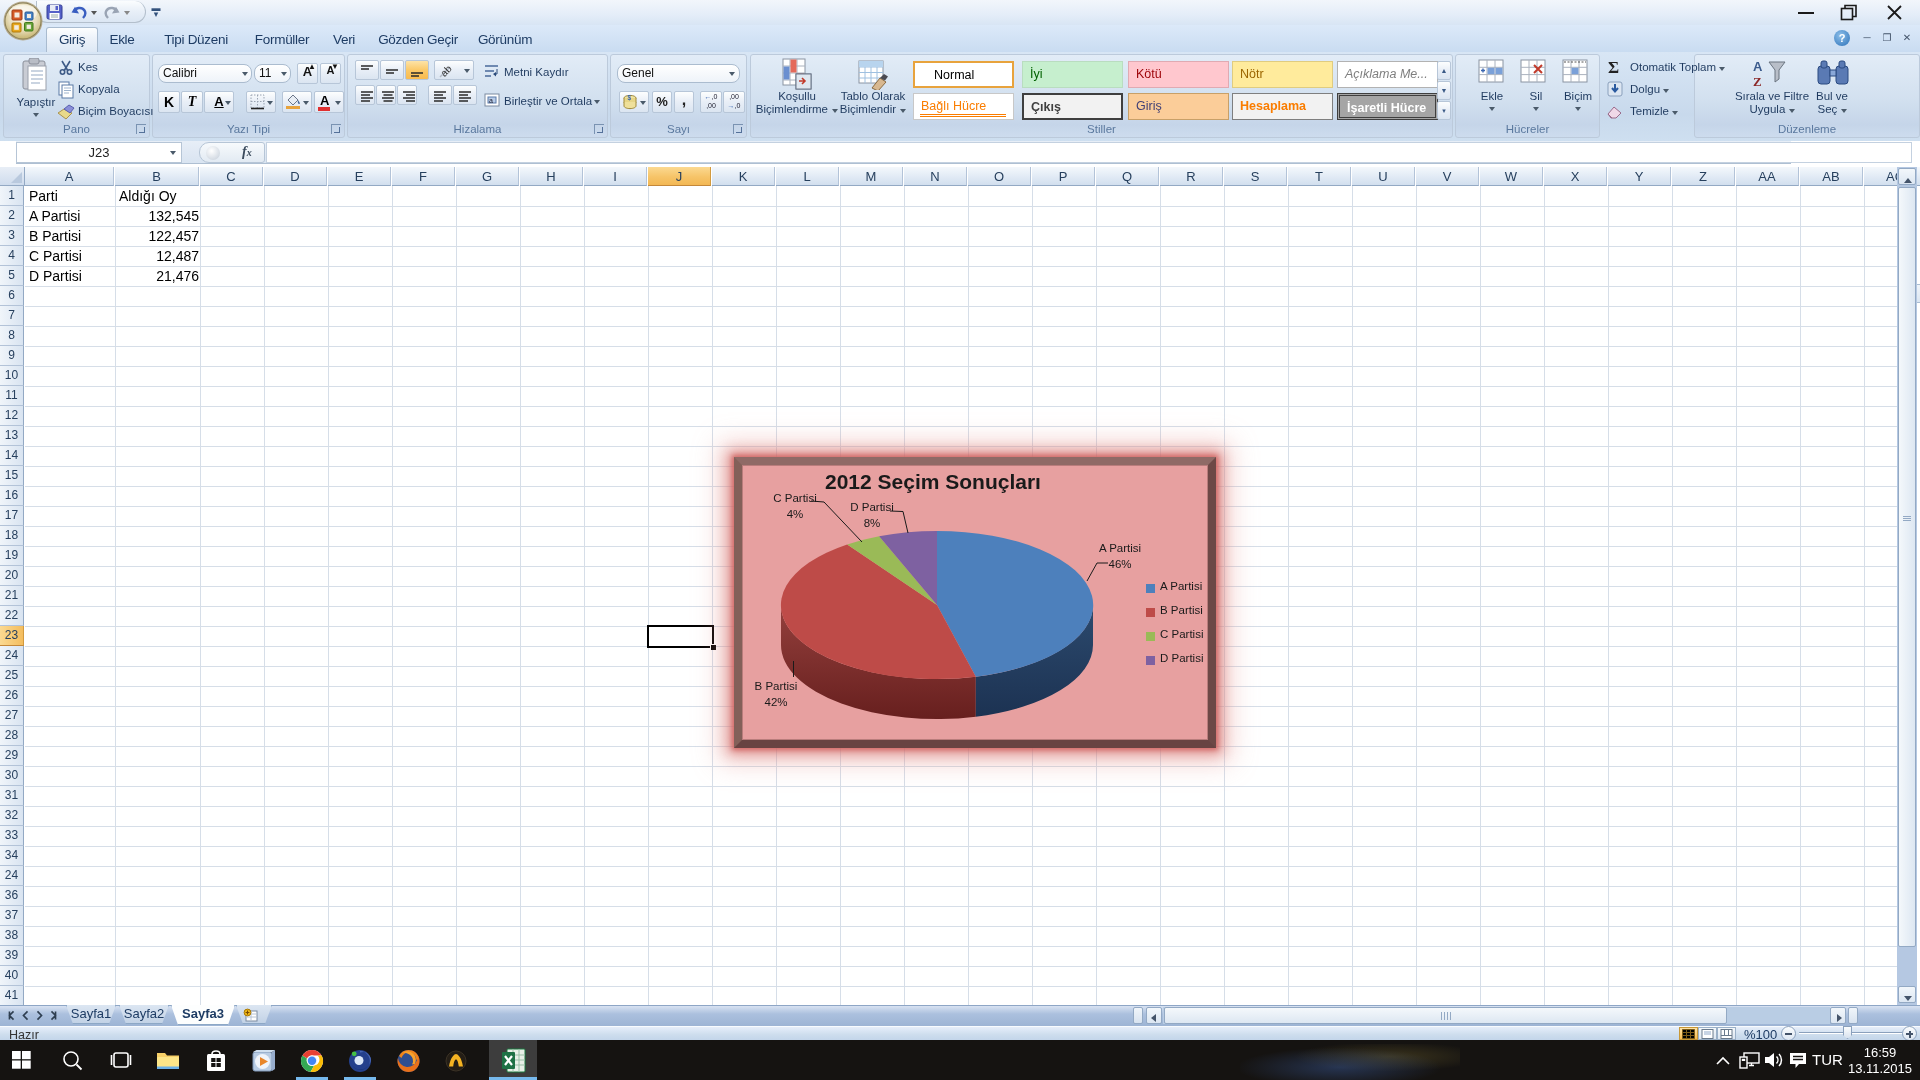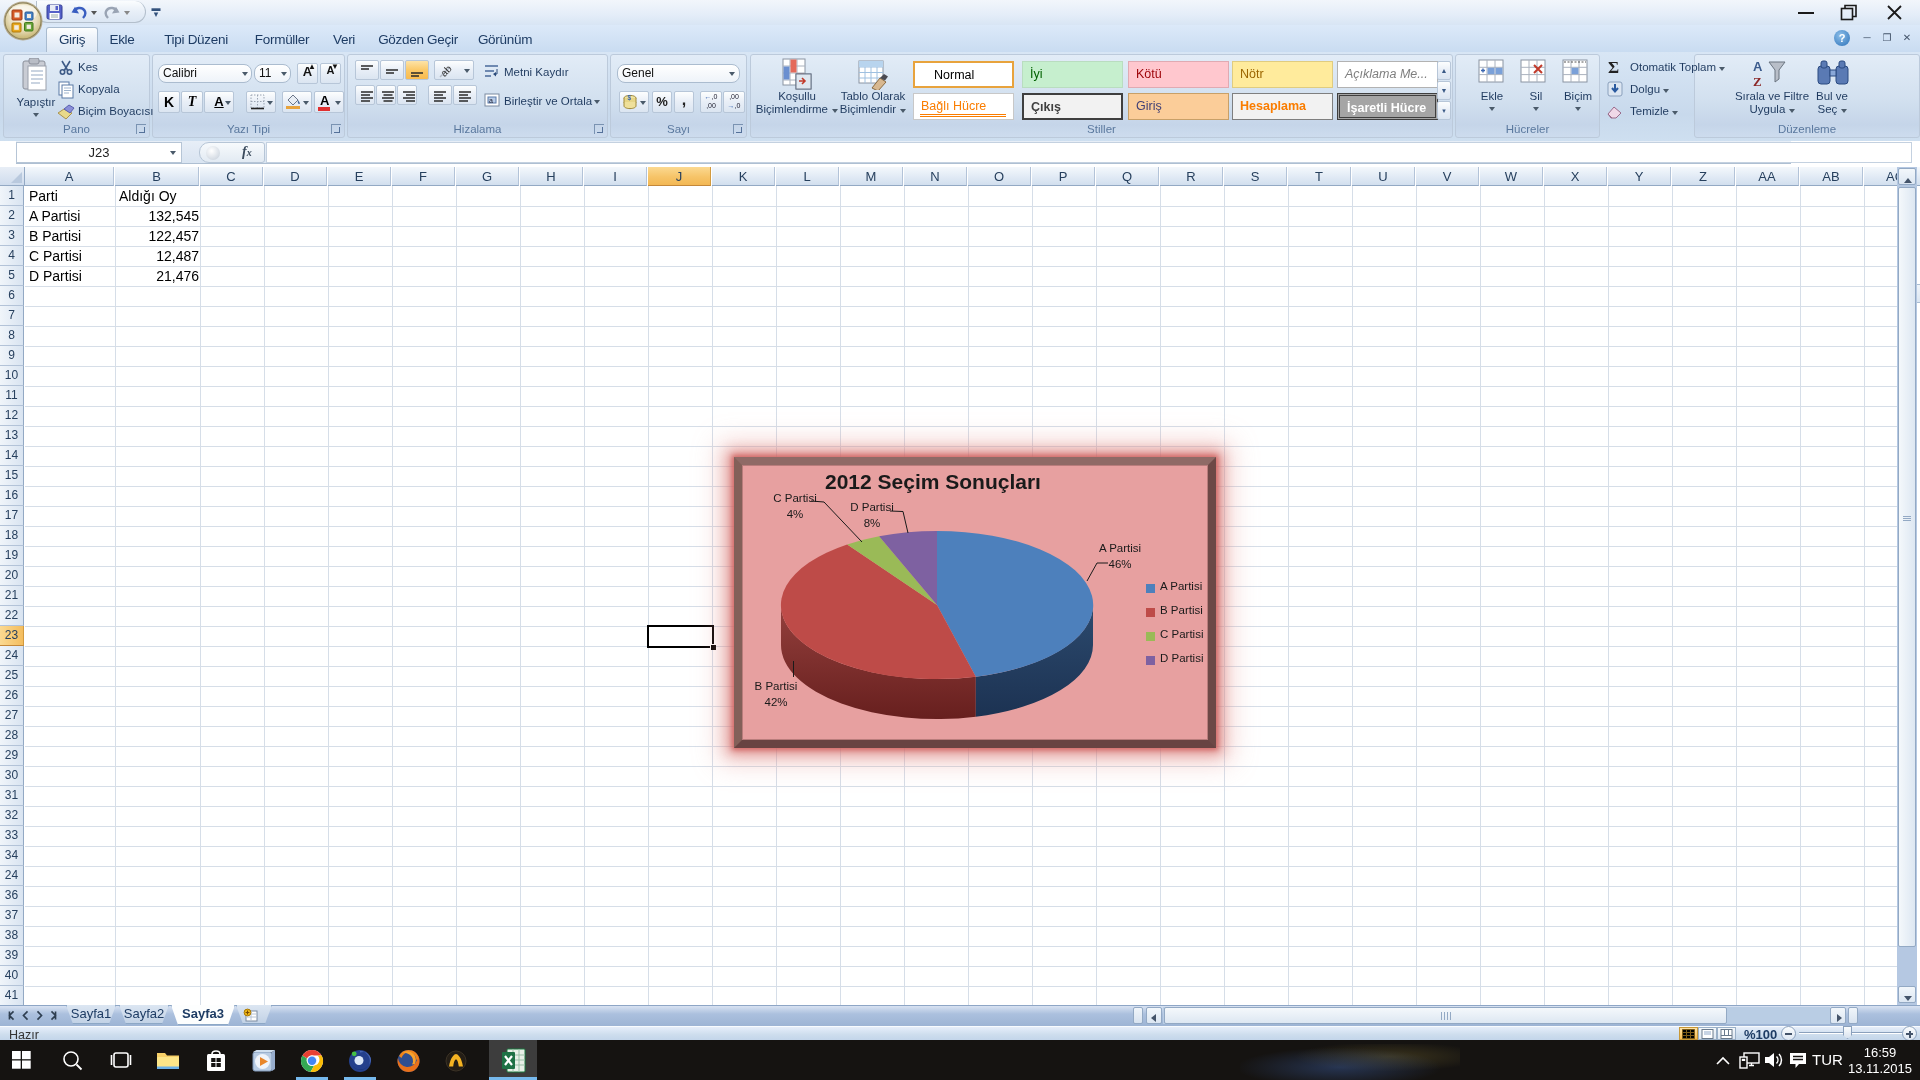--- a/index.html
+++ b/index.html
@@ -597,21 +597,21 @@
         <rect x="1" y="0.5" width="11" height="9" fill="#fff" stroke="#6a7a8c"></rect>
         <rect x="3" y="2" width="7" height="4" fill="#c8d4e4"></rect>
       </svg>
     </div>
 <div class="abs" style="left:1717px;top:1027px;width:19px;height:13px;background:linear-gradient(#f4f8fb,#dbe5f0);border:1px solid #9ab0c8">
       <svg width="13" height="10" style="position:absolute;left:2px;top:0.5px" viewBox="0 0 13 10">
         <rect x="1" y="0.5" width="11" height="9" fill="#fff" stroke="#6a7a8c"></rect>
         <path d="M4.5 0.5v6M8.5 0.5v6M1 6.5h11" stroke="#6a7a8c"></path>
       </svg>
     </div>
-<div class="abs" style="left:1744px;top:1027px;font-size:13px;color:#1e3c64;font-weight:bold">%100</div>
+<div class="abs" style="left:1744px;top:1027px;font-size:13px;color:#1e3c64;font-weight:normal">%100</div>
 <div class="abs" style="left:1781px;top:1026px;width:15px;height:15px;border-radius:8px;background:linear-gradient(#fbfdfe,#dce6f2);border:1px solid #8aa0bc">
       <span style="position:absolute;left:3px;top:6px;width:7px;height:2px;background:#44546a"></span>
     </div>
 <div class="abs" style="left:1799px;top:1032px;width:103px;height:1px;background:#8aa0bc;box-shadow:0 1px 0 #fff"></div>
 <div class="abs" style="left:1843px;top:1026px;width:9px;height:13px;background:linear-gradient(#fbfdfe,#d8e2ee);border:1px solid #8aa0bc;clip-path:polygon(0 0,100% 0,100% 70%,50% 100%,0 70%)"></div>
 <div class="abs" style="left:1902px;top:1026px;width:15px;height:15px;border-radius:8px;background:linear-gradient(#fbfdfe,#dce6f2);border:1px solid #8aa0bc">
       <span style="position:absolute;left:3px;top:6px;width:7px;height:2px;background:#44546a"></span>
       <span style="position:absolute;left:5.5px;top:3.5px;width:2px;height:7px;background:#44546a"></span>
     </div>
 

